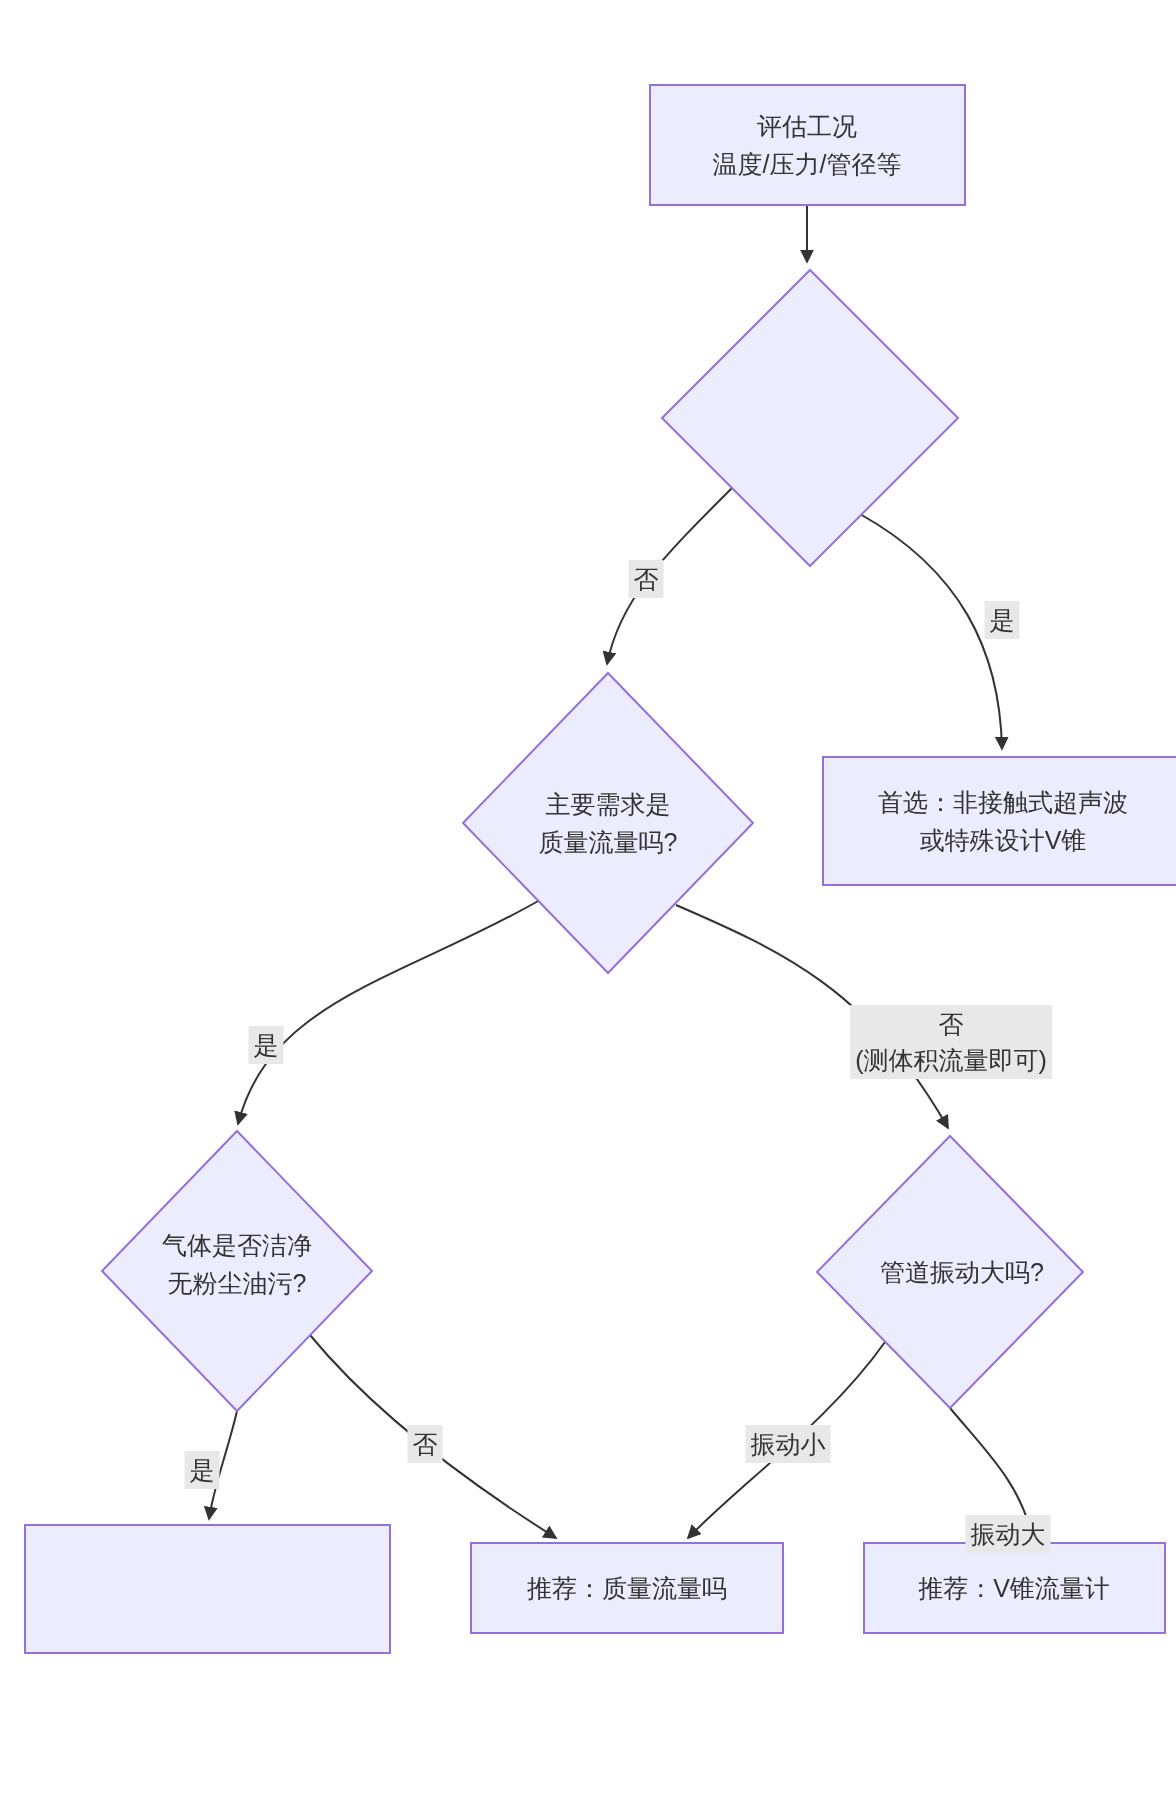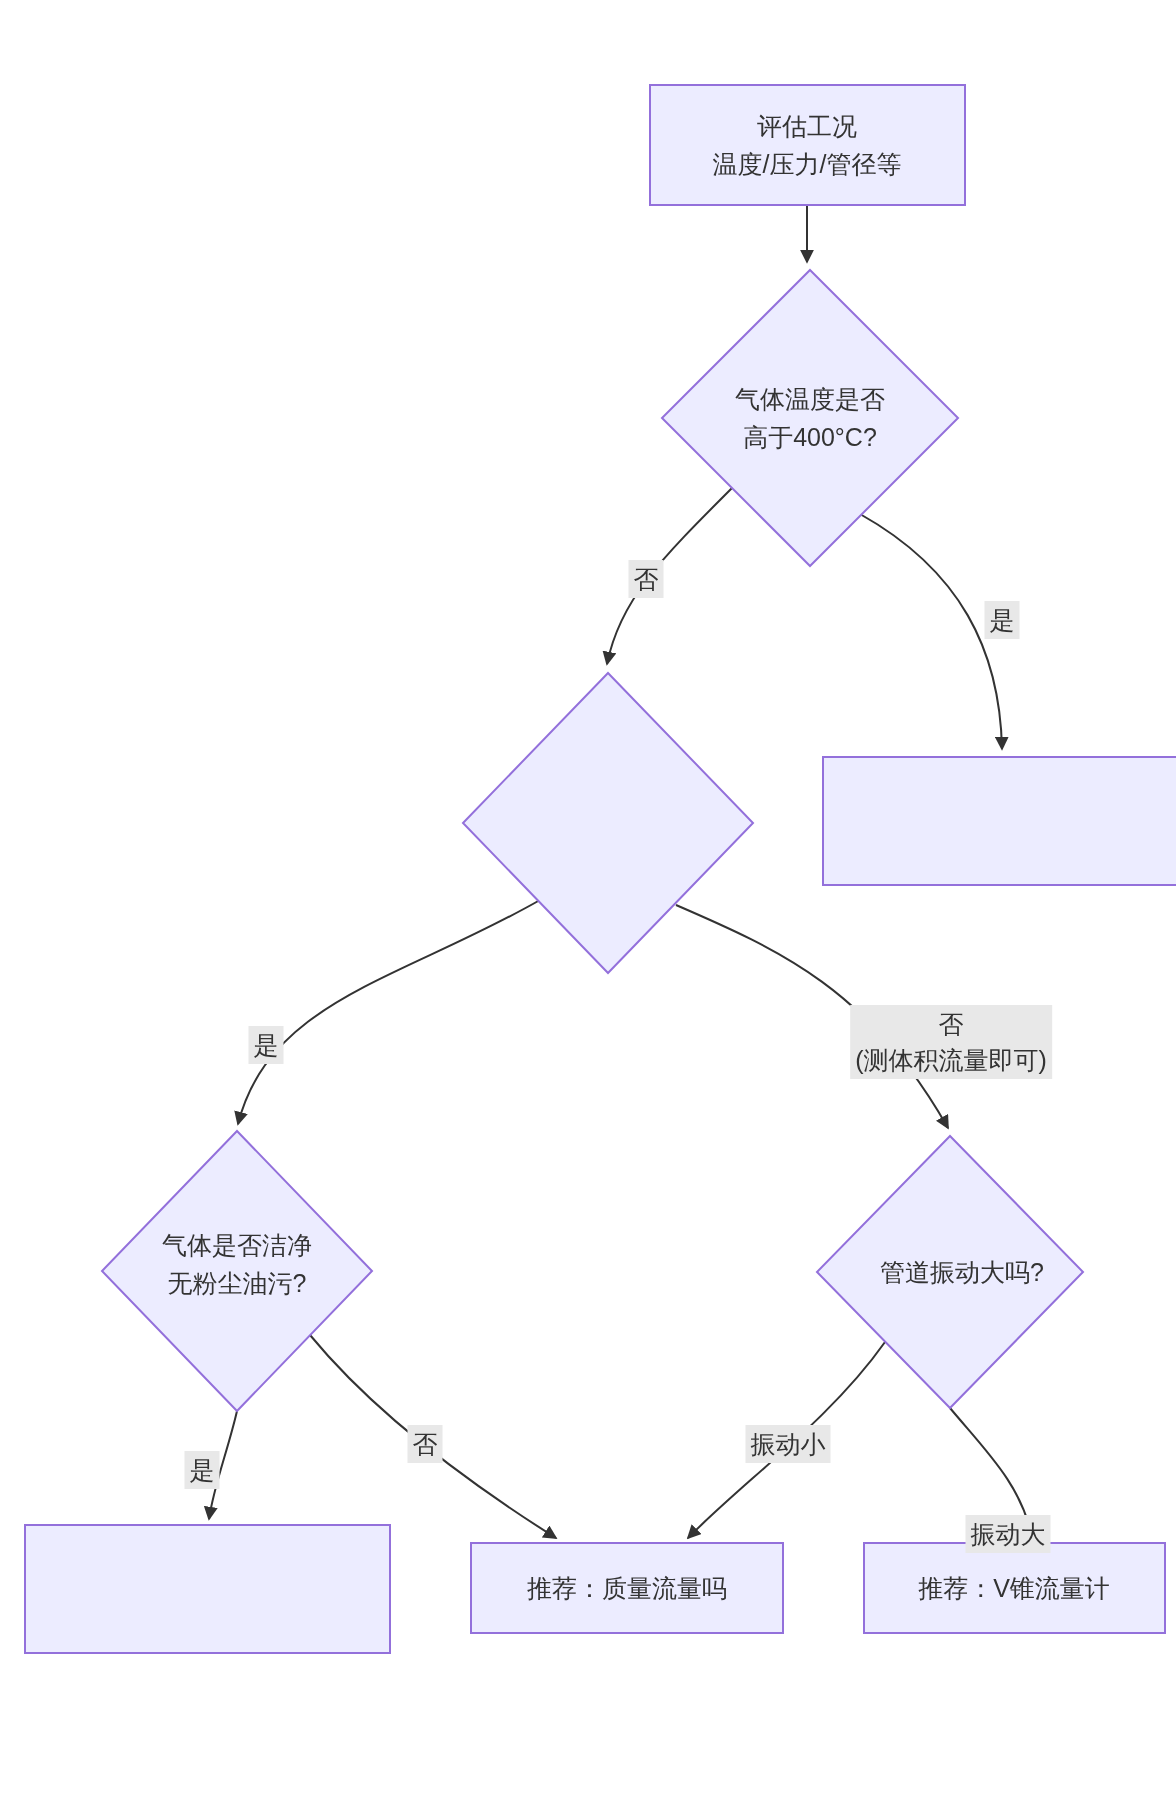--- a/index.html
+++ b/index.html
@@ -63,26 +63,30 @@
     <rect class="node-rect" x="25" y="1525" width="365" height="128"></rect>
     <rect class="node-rect" x="471" y="1543" width="312" height="90"></rect>
     <rect class="node-rect" x="864" y="1543" width="301" height="90"></rect>
   </svg>
 
   <div class="node-label" style="left:807px;top:145px;">
     <div>评估工况</div>
     <div>温度/压力/管径等</div>
   </div>
 
-  <div class="node-label" style="left:810px;top:418px;">
-    <div>气体温度是否</div>
-    <div>高于400°C?</div>
+
+  <div class="node-label" style="left:1003px;top:821px;">
+    <div>首选：非接触式超声波</div>
+    <div>或特殊设计V锥</div>
   </div>
 
-
+  <div class="node-label" style="left:608px;top:823px;">
+    <div>主要需求是</div>
+    <div>质量流量吗?</div>
+  </div>
 
   <div class="node-label" style="left:237px;top:1264px;">
     <div>气体是否洁净</div>
     <div>无粉尘油污?</div>
   </div>
 
   <div class="node-label" style="left:950px;top:1272px;margin-left:12px;">
     <div>管道振动大吗?</div>
   </div>
 

